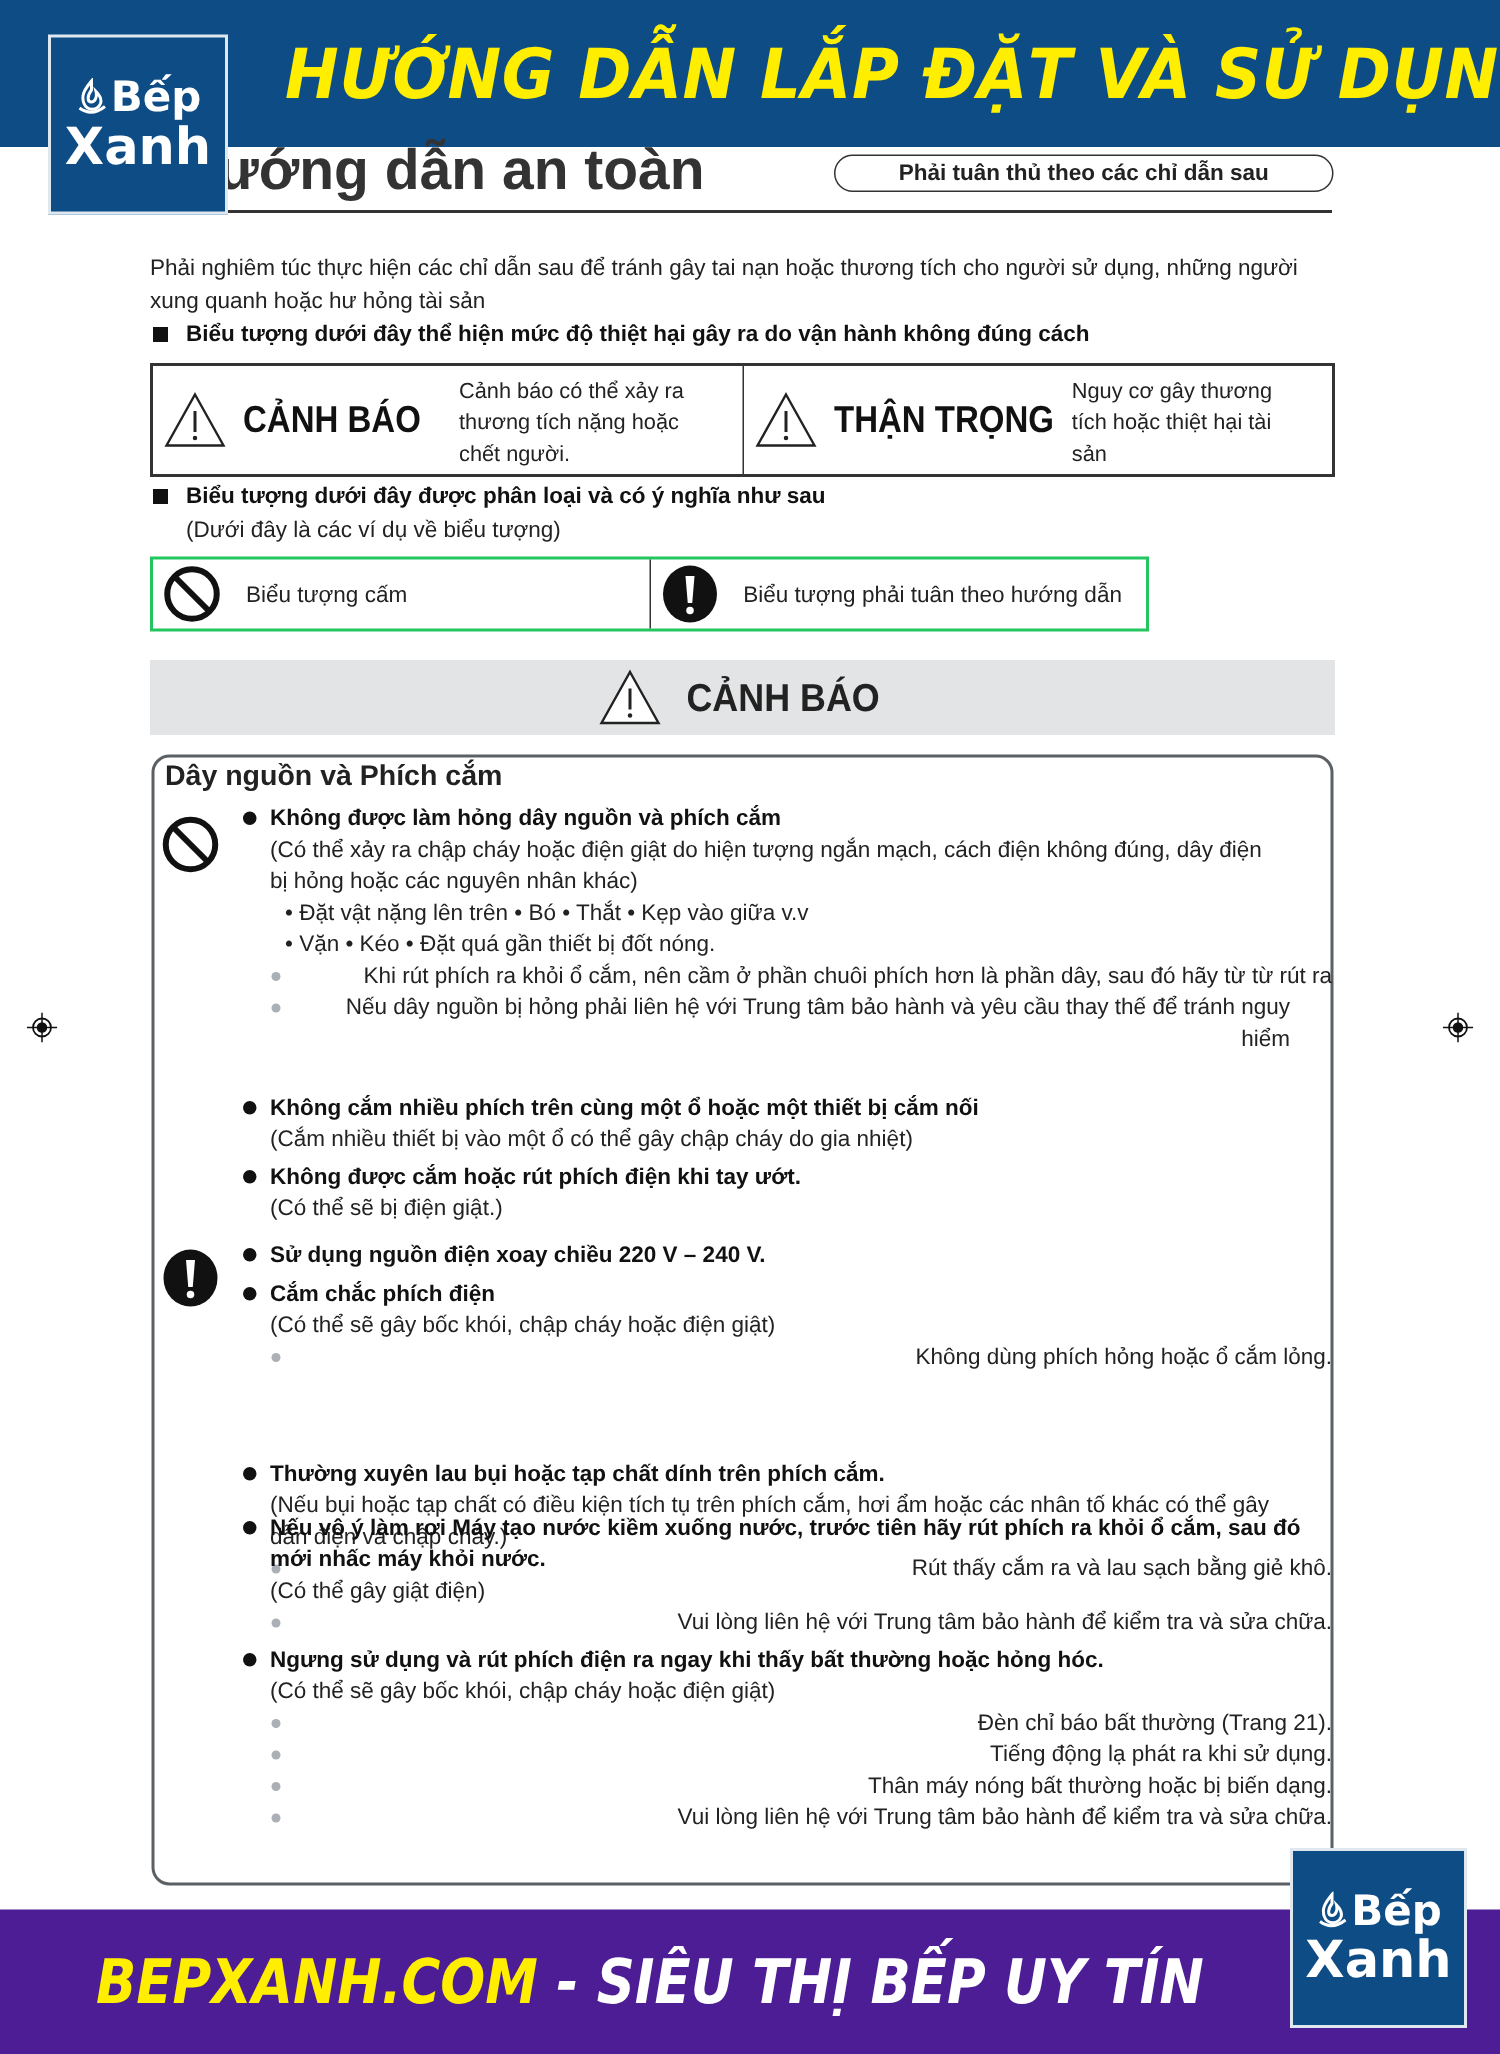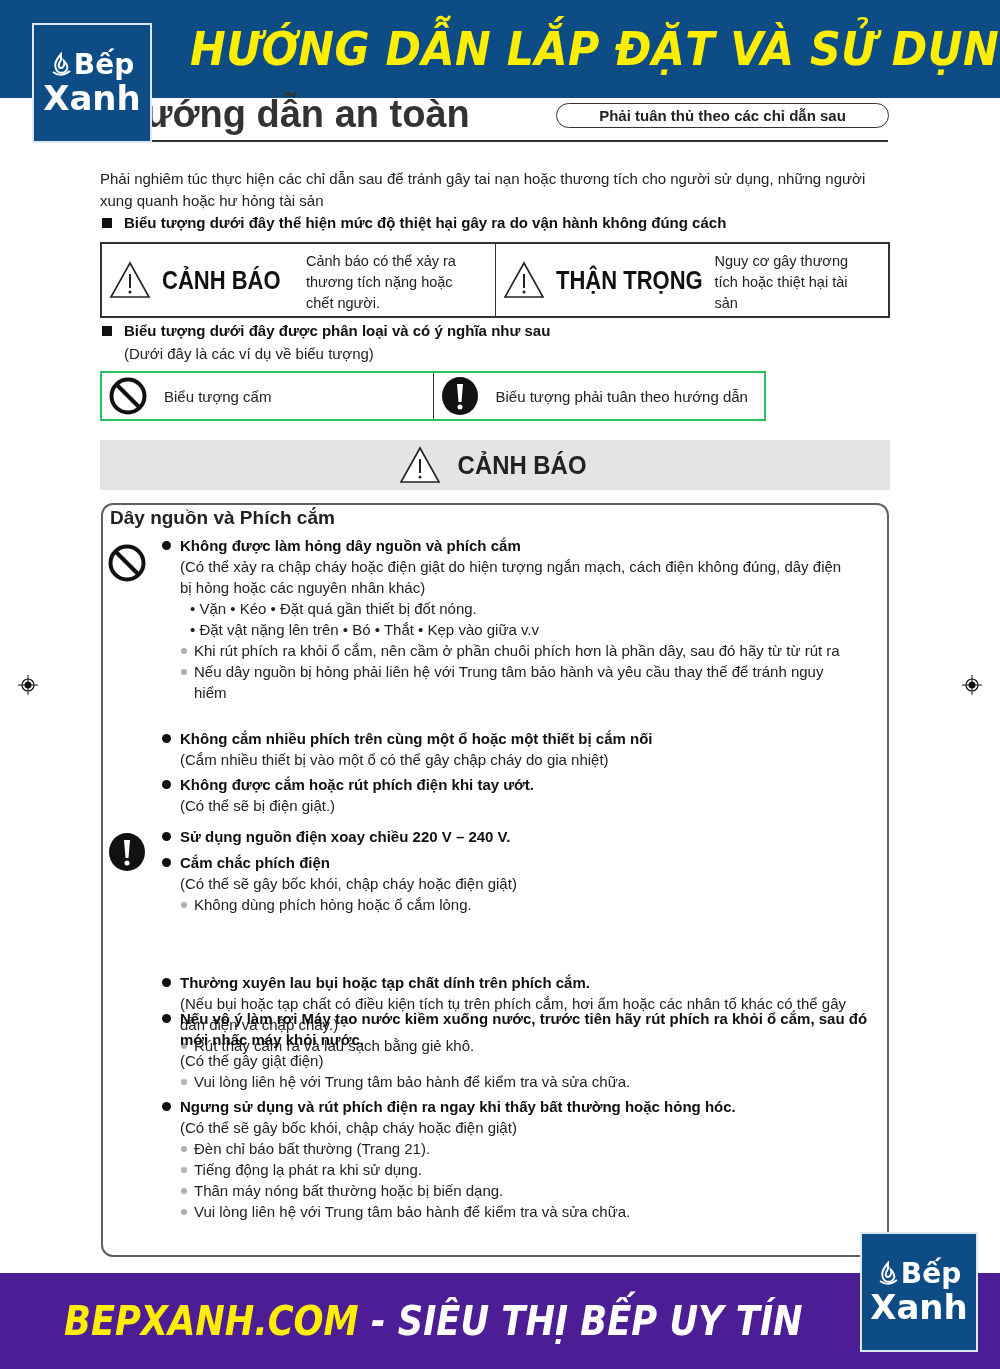--- a/index.html
+++ b/index.html
@@ -50,21 +50,21 @@
 
   
   .content-box { position: absolute; left: 101px; top: 503px; width: 788px; height: 754px; border: 2px solid #5b6064; border-radius: 12px; }
   .box-title { position: absolute; left: 110px; top: 507px; font-size: 19px; font-weight: bold; color: #222; }
   .side-icon { position: absolute; width: 40px; height: 40px; }
 
   .item { position: absolute; left: 160px; width: 728px; font-size: 15px; line-height: 21px; color: #222; }
   .item-head { font-weight: bold; position: relative; padding-left: 20px; color: #111; }
   .item-head::before { content: ""; position: absolute; left: 2px; top: 6px; width: 9px; height: 9px; border-radius: 50%; background: #111; }
   .item-body { padding-left: 20px; }
-  .sub-grey { padding-left: 34px; position: relative; }
+  .sub-grey { padding-left: 34px; position: relative; text-align: right; }
   .sub-grey::before { content: ""; position: absolute; left: 21px; top: 8px; width: 6px; height: 6px; border-radius: 50%; background: #aab0b5; }
   .sub-dot { padding-left: 30px; }
 
   .reg-mark { position: absolute; width: 20px; height: 20px; }
 
   
   .bottom-banner { position: absolute; left: 0; top: 1273px; width: 1000px; height: 96px; background: #4c1d95; text-align: right; }
   .bottom-text { position: absolute; left: 64px; top: 24px; font-size: 41px; font-weight: bold; font-style: italic; white-space: nowrap; font-family: "DejaVu Sans", sans-serif; transform: scaleX(0.86); transform-origin: left center; }
   .bottom-site { color: #ffee00; }
   .bottom-tag { color: #ffffff; }
@@ -170,22 +170,22 @@
 <svg class="side-icon" style="left:107px; top:832px;" viewBox="0 0 40 40">
     <ellipse cx="20" cy="20" rx="18" ry="19" fill="#111"></ellipse>
     <path d="M17 8 L23 8 L21.5 26 L18.5 26 Z" fill="#fff"></path>
     <circle cx="20" cy="31" r="2.5" fill="#fff"></circle>
   </svg>
 
 <div class="item" style="top:535px;">
   <div class="item-head">Không được làm hỏng dây nguồn và phích cắm</div>
   <div class="item-body">(Có thể xảy ra chập cháy hoặc điện giật do hiện tượng ngắn mạch, cách điện không đúng, dây điện</div>
   <div class="item-body">bị hỏng hoặc các nguyên nhân khác)</div>
+  <div class="sub-dot">• Đặt vật nặng lên trên   • Bó   • Thắt   • Kẹp vào giữa v.v</div>
   <div class="sub-dot">• Vặn   • Kéo   • Đặt quá gần thiết bị đốt nóng.</div>
-  <div class="sub-dot">• Đặt vật nặng lên trên   • Bó   • Thắt   • Kẹp vào giữa v.v</div>
   <div class="sub-grey">Khi rút phích ra khỏi ổ cắm, nên cầm ở phần chuôi phích hơn là phần dây, sau đó hãy từ từ rút ra</div>
   <div class="sub-grey" style="width:700px;">Nếu dây nguồn bị hỏng phải liên hệ với Trung tâm bảo hành và yêu cầu thay thế để tránh nguy hiểm</div>
 </div>
 
 <div class="item" style="top:728px;">
   <div class="item-head">Không cắm nhiều phích trên cùng một ổ hoặc một thiết bị cắm nối</div>
   <div class="item-body">(Cắm nhiều thiết bị vào một ổ có thể gây chập cháy do gia nhiệt)</div>
 </div>
 
 <div class="item" style="top:774px;">

